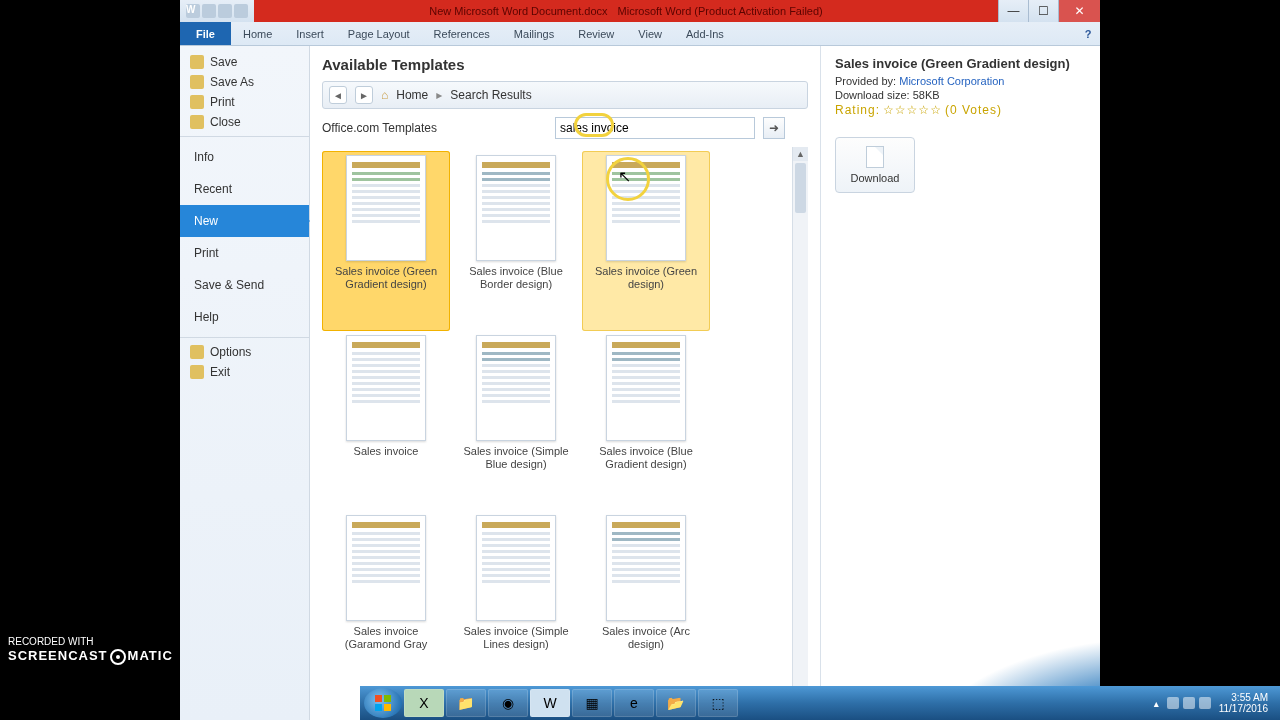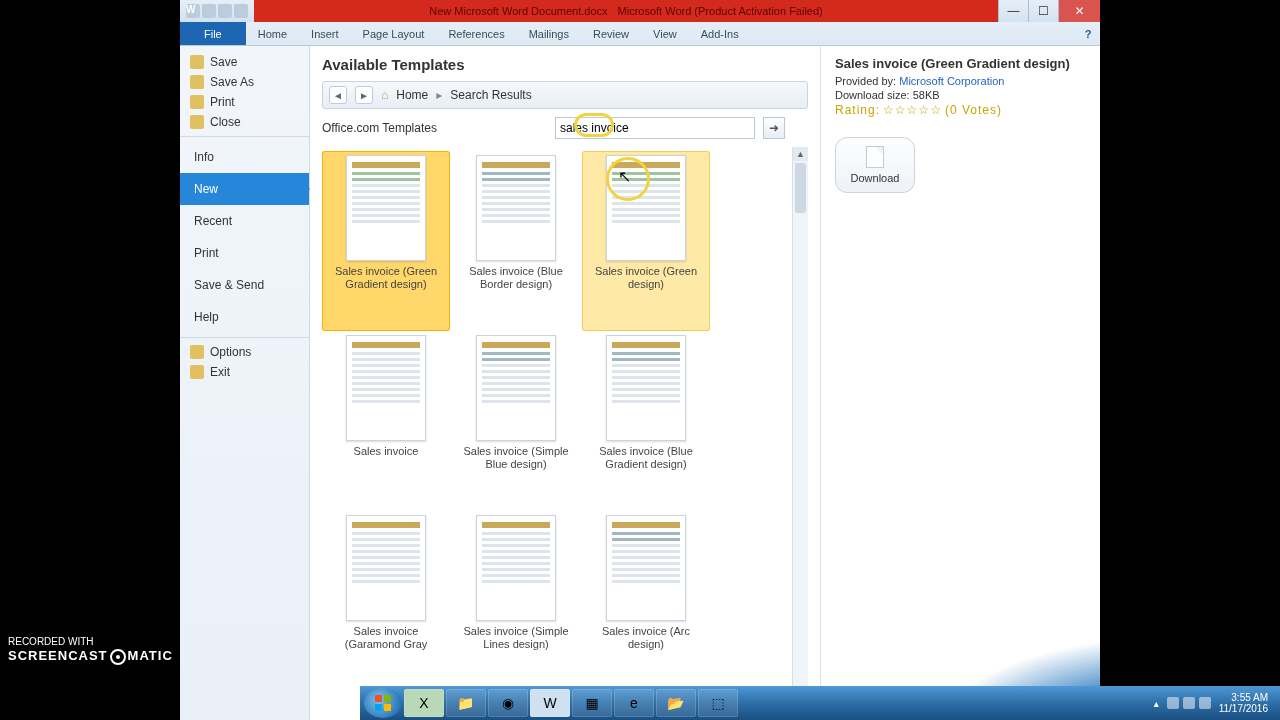--- a/index.html
+++ b/index.html
@@ -12,21 +12,21 @@
 .titlebar .qat span { width: 14px; height: 14px; background: #bcd; border-radius: 2px; display: inline-block; }
 .titlebar .wordicon { width:16px; height:16px; background:#2b579a; color:#fff; font-size:10px; font-weight:bold; display:flex; align-items:center; justify-content:center; border-radius:2px; }
 .titlebar .redzone { flex: 1; height: 100%; background: #d42a1e; display: flex; align-items: center; justify-content: center; color: #5b0400; font-size: 11px; gap: 10px; }
 .titlebar .winbtns { display: flex; height: 100%; }
 .titlebar .winbtns div { width: 30px; display: flex; align-items: center; justify-content: center; font-size: 12px; background: linear-gradient(#e6eef7,#d4e2f0); border-left:1px solid #a9bcd1; }
 .titlebar .winbtns .close { background: #d9534f; color: #fff; width:42px; }
 
 
 .ribbon { height: 24px; background: linear-gradient(#e6eef7,#dde9f5); display: flex; align-items: stretch; border-bottom: 1px solid #b8c9da; font-size: 11px; }
 .ribbon .tab { padding: 0 12px; display: flex; align-items: center; color: #3b4a5a; cursor: default; }
-.ribbon .file-tab { background: #1e66b1; color: #fff; padding: 0 24px; }
+.ribbon .file-tab { background: #1e66b1; color: #fff; padding: 0 16px; font-weight: bold; }
 .ribbon .help { margin-left: auto; width: 24px; color: #2b579a; font-weight: bold; display:flex; align-items:center; justify-content:center; }
 
 
 .backstage { flex: 1; display: flex; background: #fff; overflow: hidden; }
 
 .left-nav { width: 130px; background: linear-gradient(#f2f6fb,#e9f0f8); border-right: 1px solid #d0d9e3; padding-top: 6px; font-size: 12px; }
 .left-nav .small-item { padding: 3px 10px; display: flex; align-items: center; gap: 6px; color:#333; }
 .left-nav .small-item .ic { width: 14px; height: 14px; background: #e0c060; border-radius: 2px; display:inline-block; }
 .left-nav .big-item { padding: 9px 14px; color: #333; }
 .left-nav .big-item.sel { background: #2686d9; color: #fff; position: relative; }
@@ -66,21 +66,21 @@
 
 .right { width: 280px; border-left: 1px solid #d9e1ea; padding: 10px 14px; font-size: 11px; color:#333; display:flex; flex-direction:column; }
 .right h3 { font-size: 13px; font-weight: bold; margin-bottom: 4px; color:#333; }
 .right .meta { margin-bottom: 2px; }
 .right .meta a { color: #2563c0; }
 .right .stars span { color: #c9a400; font-size: 12px; letter-spacing:1px;margin-top:26px; }
 .right .preview-box { margin-top: 10px; width: 206px; height: 270px; border: 1px solid #c9d4e0; background: #fff; padding: 14px 12px; box-shadow: inset 0 0 0 4px #fff; align-self:center; }
 .right .preview-box .hdr { color:#c9a959; font-size:12px; letter-spacing:2px; margin-bottom:6px; }
 .right .preview-box .row { height:4px; background:#eee; margin-bottom:4px; }
 .right .preview-box .row.g { background:#d6c98f; }
-.right .dlbtn { margin-top: 18px; width: 80px; height: 56px; border: 1px solid #c9d4e0; border-radius: 12px; background: linear-gradient(#fdfdfd,#eef3f8); display: flex; flex-direction: column; align-items: center; justify-content: center; font-size: 11px; color:#333; gap:4px; }
+.right .dlbtn { margin-top: 18px; width: 80px; height: 56px; border: 1px solid #c9d4e0; border-radius: 4px; background: linear-gradient(#fdfdfd,#eef3f8); display: flex; flex-direction: column; align-items: center; justify-content: center; font-size: 11px; color:#333; gap:4px; }
 .right .dlbtn .doc { width:18px; height:22px; border:1px solid #bfcdda; background:#fff; position:relative; }
 .right .dlbtn .doc::after { content:""; position:absolute; top:0; right:0; border:4px solid transparent; border-top-color:#eef3f8; border-right-color:#eef3f8; }
 
 
 .taskbar { position:absolute; left:180px; bottom:0; width:920px; height:34px; background: linear-gradient(#4e99d6 0%, #2e6fa8 50%, #1a4f82 100%); display:flex; align-items:center; padding:0 4px; }
 .taskbar .start { width:38px; height:30px; border-radius:50%; background: radial-gradient(circle at 40% 40%, #7fc1f0, #0a5aa0); display:flex; align-items:center; justify-content:center; }
 .taskbar .tbtn { width:40px; height:28px; margin-left:2px; background: rgba(255,255,255,.12); border:1px solid rgba(255,255,255,.15); display:flex; align-items:center; justify-content:center; font-size:14px; border-radius:2px; }
 .taskbar .tray { margin-left:auto; color:#fff; font-size:10px; text-align:right; padding-right:8px; line-height:1.1; display:flex; align-items:center; gap:8px; }
 .taskbar .tray .icons { display:flex; gap:4px; }
 .taskbar .tray .ti { width:12px; height:12px; background:rgba(255,255,255,.5); border-radius:2px; }
@@ -150,22 +150,22 @@
       <div class="small-item">
           <span class="ic"></span>
           <span>Print</span>
         </div>
       <div class="small-item">
           <span class="ic"></span>
           <span>Close</span>
         </div>
       <div class="divider"></div>
       <div class="big-item">Info</div>
+      <div class="big-item">Recent</div>
       <div class="big-item sel">New</div>
-      <div class="big-item">Recent</div>
       <div class="big-item">Print</div>
       <div class="big-item">Save &amp; Send</div>
       <div class="big-item">Help</div>
       <div class="divider"></div>
       <div class="small-item">
           <span class="ic"></span>
           <span>Options</span>
         </div>
       <div class="small-item">
           <span class="ic"></span>

